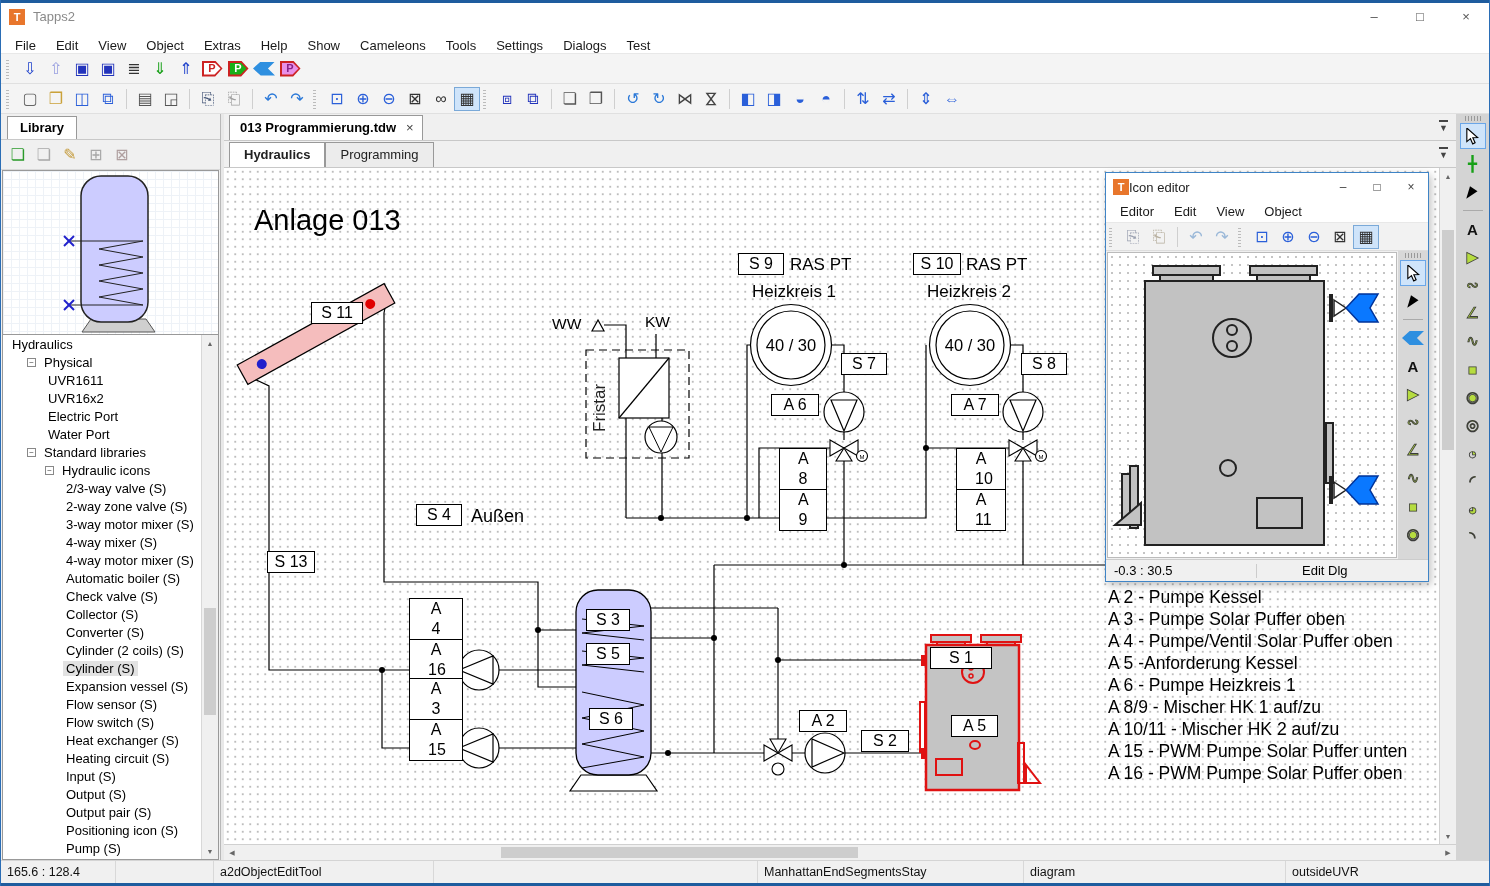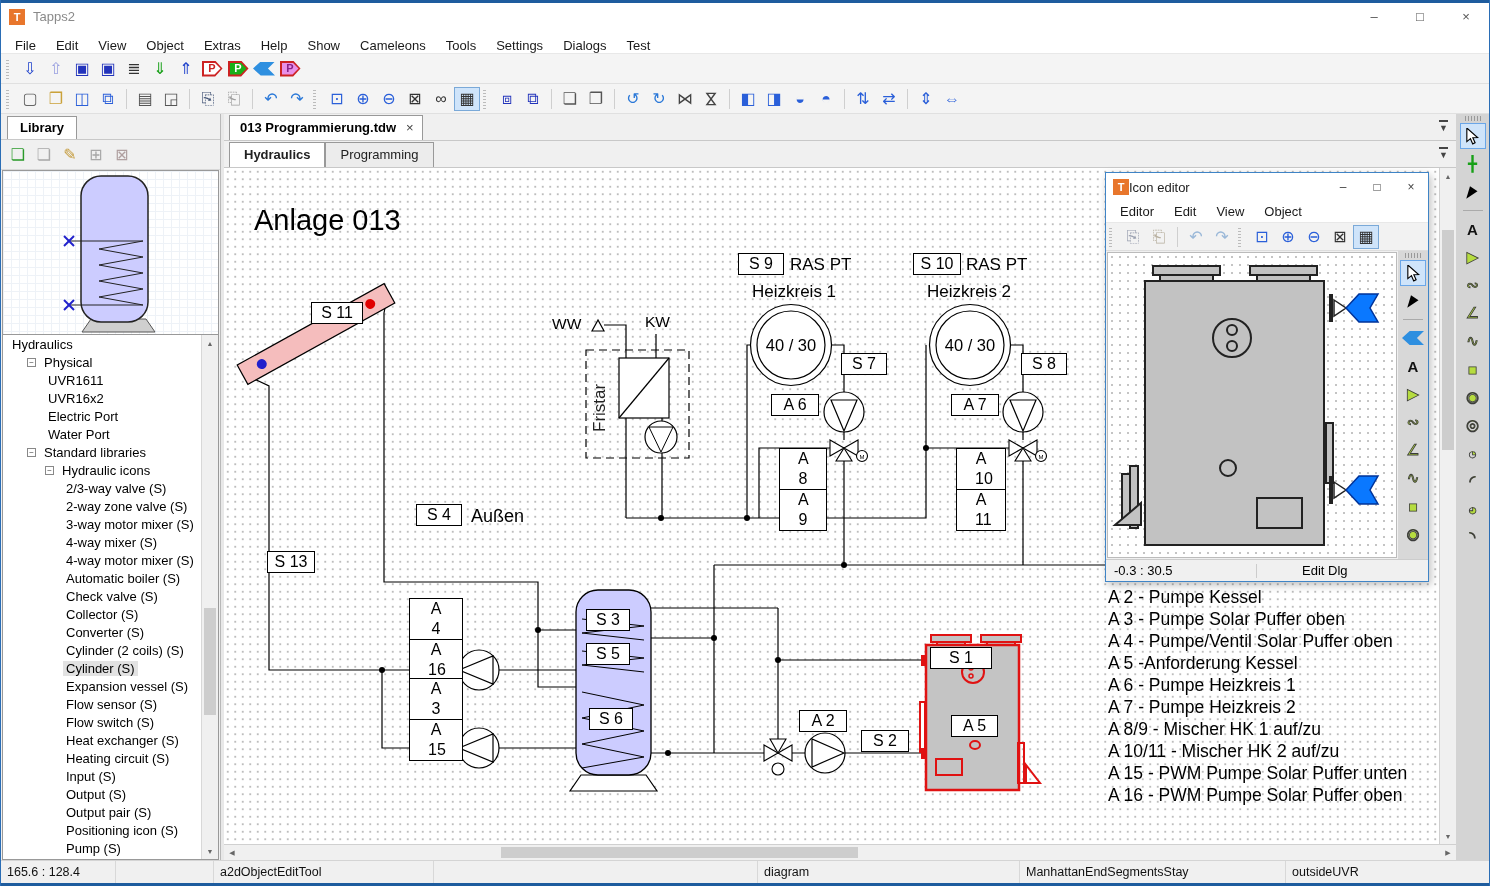--- a/index.html
+++ b/index.html
@@ -620,21 +620,20 @@
           <div class="dbox" style="left:637px;top:562px;width:48px;">S 2</div>
           <div class="dbox" style="left:706px;top:479px;width:62px;">S 1</div>
           <div class="dbox" style="left:727px;top:547px;width:47px;">A 5</div>
 
           <div class="legend" style="left:884px;top:418px;" id="legend">
               <div>A 2 - Pumpe Kessel</div>
               <div>A 3 - Pumpe Solar Puffer oben</div>
               <div>A 4 - Pumpe/Ventil Solar Puffer oben</div>
               <div>A 5 -Anforderung Kessel</div>
               <div>A 6 - Pumpe Heizkreis 1</div>
-              <div>A 7 - Pumpe Heizkreis 2</div>
               <div>A 8/9 - Mischer HK 1 auf/zu</div>
               <div>A 10/11 - Mischer HK 2 auf/zu</div>
               <div>A 15 - PWM Pumpe Solar Puffer unten</div>
               <div>A 16 - PWM Pumpe Solar Puffer oben</div>
             </div>
         </div>
 
         <div class="vscroll">
           <div class="sb-arrow">▲</div>
           <div class="sb-thumb" style="top:62px;height:220px;"></div>
@@ -829,18 +828,18 @@
       <div class="celldiv"></div>
       <div class="cell2">Edit Dlg</div>
     </div>
   </div>
 
   <div class="statusbar">
     <div class="sb-cell" style="width:115px;">165.6 :  128.4</div>
     <div class="sb-cell" style="width:98px;"></div>
     <div class="sb-cell" style="width:220px;">a2dObjectEditTool</div>
     <div class="sb-cell" style="width:324px;"></div>
+    <div class="sb-cell" style="width:266px;">ManhattanEndSegmentsStay</div>
     <div class="sb-cell" style="width:262px;">diagram</div>
-    <div class="sb-cell" style="width:266px;">ManhattanEndSegmentsStay</div>
     <div class="sb-cell" style="flex:1;border-right:none;">outsideUVR</div>
   </div>
   <div class="bottom-accent"></div>
 </div>
 
 </body></html>

